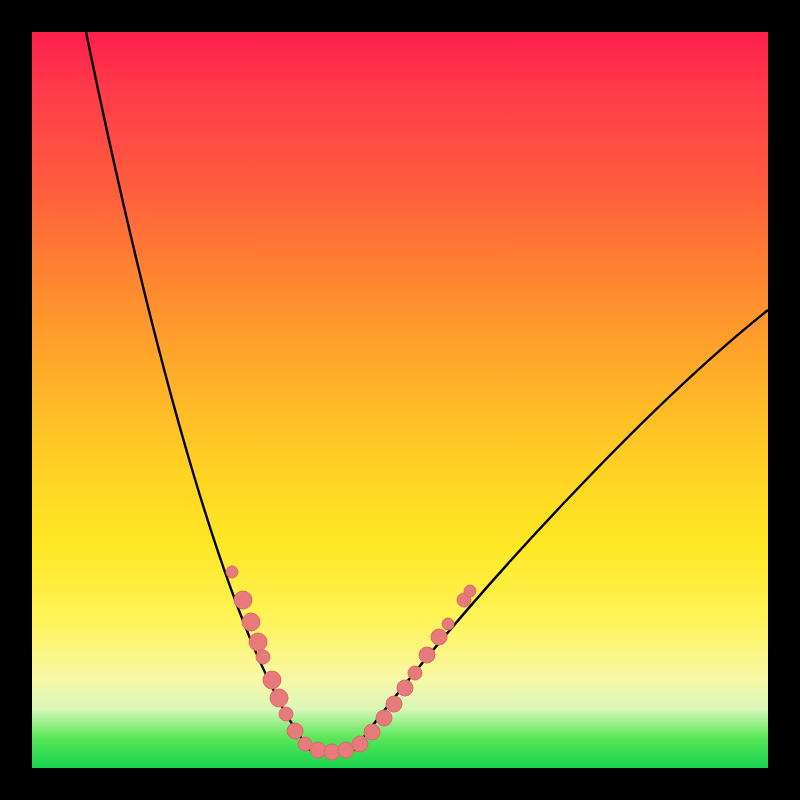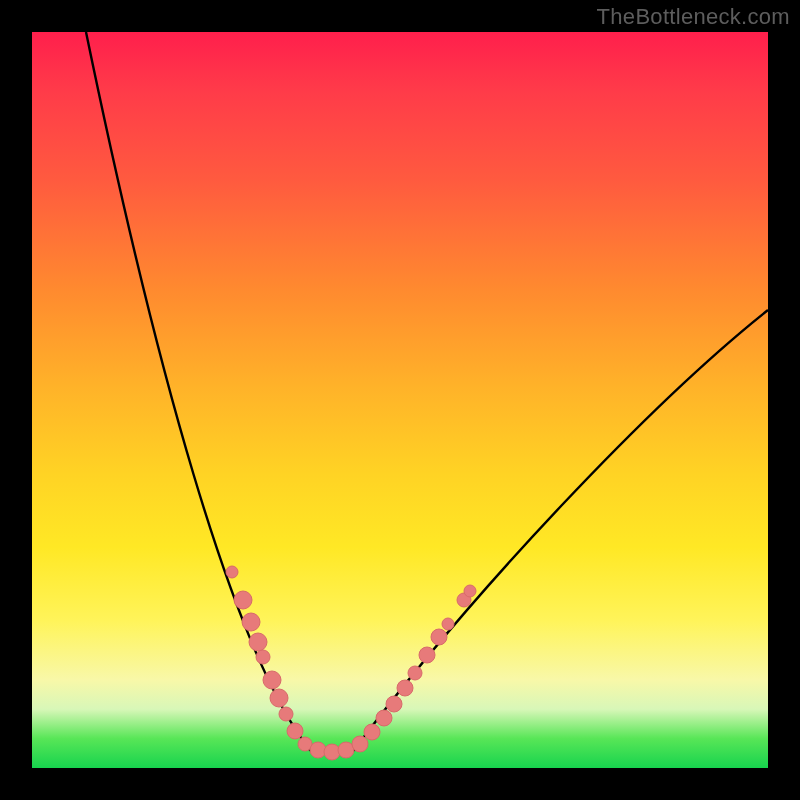--- a/index.html
+++ b/index.html
@@ -83,14 +83,13 @@
           <circle cx="373" cy="656" r="8" fill="#e77a7a" stroke="#d86a6a" stroke-width="1"></circle>
           <circle cx="383" cy="641" r="7" fill="#e77a7a" stroke="#d86a6a" stroke-width="1"></circle>
           <circle cx="395" cy="623" r="8" fill="#e77a7a" stroke="#d86a6a" stroke-width="1"></circle>
           <circle cx="407" cy="605" r="8" fill="#e77a7a" stroke="#d86a6a" stroke-width="1"></circle>
           <circle cx="416" cy="592" r="6" fill="#e77a7a" stroke="#d86a6a" stroke-width="1"></circle>
           <circle cx="432" cy="568" r="7" fill="#e77a7a" stroke="#d86a6a" stroke-width="1"></circle>
           <circle cx="438" cy="559" r="6" fill="#e77a7a" stroke="#d86a6a" stroke-width="1"></circle>
         </g>
     </svg>
   </div>
-  <div class="watermark">TheBottleneck.com</div>
 </div>
 
 </body></html>

